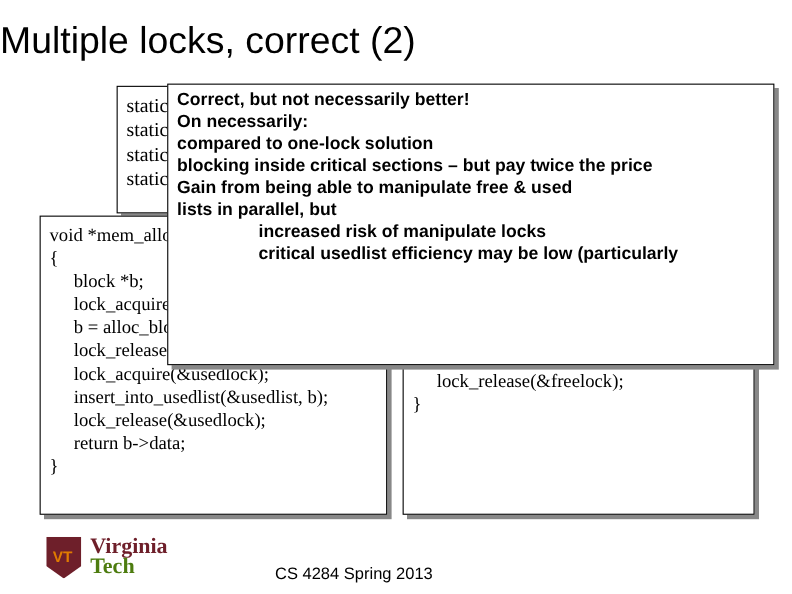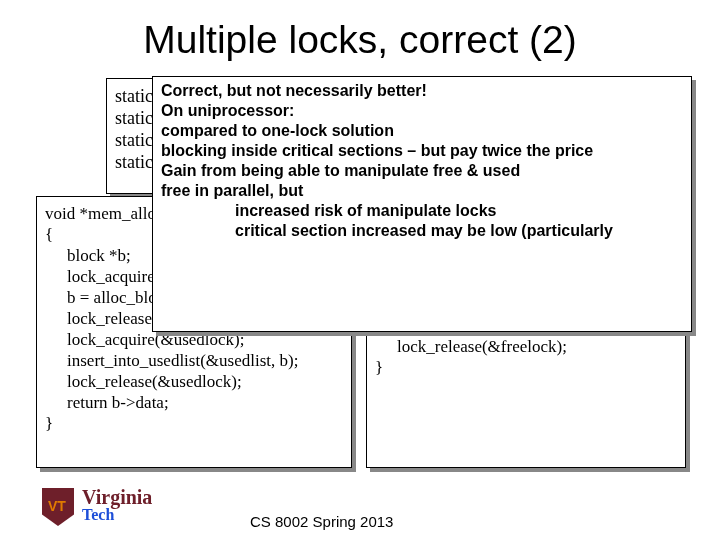--- a/index.html
+++ b/index.html
@@ -6,22 +6,22 @@
     margin: 0;
     padding: 0;
     width: 720px;
     height: 540px;
     background: #fff;
     font-family: Arial, Helvetica, sans-serif;
     position: relative;
     overflow: hidden;
   }
   .title {
-    text-align: center;
-    font-size: 39px;
+    text-align: left;
+    font-size: 34px;
     margin-top: 18px;
     margin-bottom: 22px;
   }
   .stack-area {
     position: absolute;
     left: 36px;
     top: 78px;
     width: 652px;
     height: 386px;
   }
@@ -51,21 +51,21 @@
     left: 330px; top: 188px;
     width: 304px; height: 188px;
     padding: 6px 6px 6px 8px;
     font-family: "Times New Roman", serif;
     font-size: 17px;
     line-height: 21px;
   }
   .overlay {
     left: 116px; top: -2px;
     width: 520px; height: 250px;
-    padding: 4px 10px 0 8px;
+    padding: 4px 22px 0 8px;
     font-family: Arial, sans-serif;
     font-size: 16px;
     line-height: 20px;
     font-weight: bold;
   }
   .indent1 { padding-left: 22px; }
   .indent2 { padding-left: 74px; }
   .footer {
     position: absolute;
     bottom: 10px;
@@ -98,22 +98,22 @@
   .logo-text {
     position: absolute;
     left: 40px; top:2px;
     color:#6e1f2a;
     font-family: Georgia, serif;
     font-size: 20px;
     font-weight: bold;
     line-height: 18px;
   }
   .logo-text .sub {
-    color:#1d4ed8;
-    font-size: 16px;
+    color:#4d7c0f;
+    font-size: 20px;
     display:block;
   }
 </style>
 </head>
 <body>
 
 <div class="title">Multiple locks, correct (2)</div>
 
 <div class="stack-area">
 
@@ -142,32 +142,32 @@
   <div class="box right-code">
     <div class="indent1">lock_release(&amp;usedlock);</div>
     <div class="indent1">lock_acquire(&amp;freelock);</div>
     <div class="indent1">coalesce_into_freelist(&amp;freelist, b);</div>
     <div class="indent1">lock_release(&amp;freelock);</div>
     <div>}</div>
   </div>
 
   <div class="box overlay">
     <div>Correct, but not necessarily better!</div>
-    <div>On uniprocessor:</div>
+    <div>On necessarily:</div>
     <div>compared to one-lock solution</div>
     <div>blocking inside critical sections – but pay twice the price</div>
     <div>Gain from being able to manipulate free &amp; used</div>
-    <div>free in parallel, but</div>
+    <div>lists in parallel, but</div>
     <div class="indent2">increased risk of manipulate locks</div>
-    <div class="indent2">critical section increased may be low (particularly</div>
+    <div class="indent2">critical usedlist efficiency may be low (particularly</div>
   </div>
 
 </div>
 
 <div class="logo">
   <span class="logo-shield"></span>
   <span class="logo-text">
     <span>Virginia</span>
     <span class="sub">Tech</span>
   </span>
 </div>
 
-<div class="footer">CS 8002 Spring 2013</div>
+<div class="footer">CS 4284 Spring 2013</div>
 
 </body></html>

